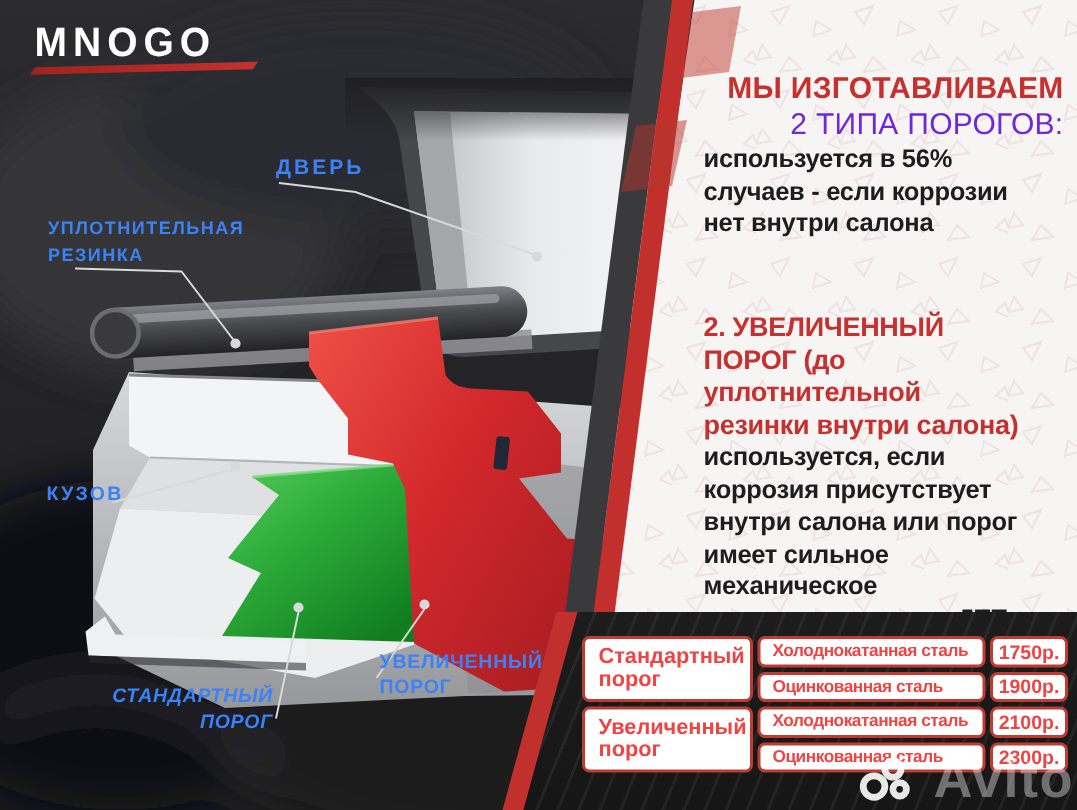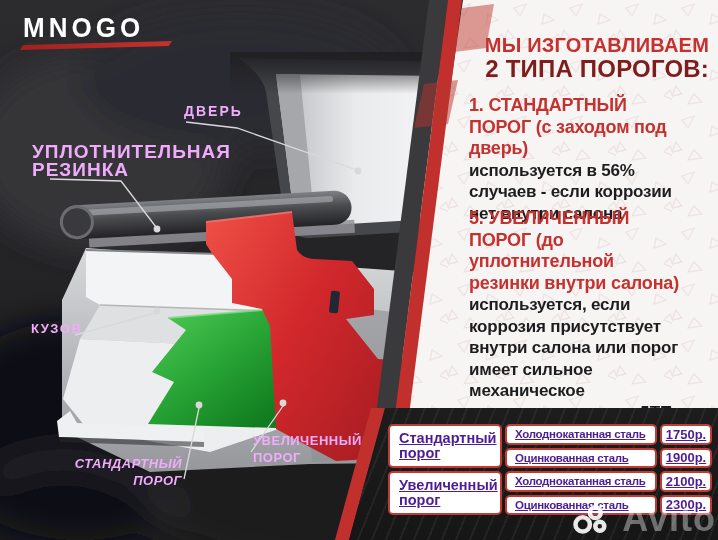--- a/index.html
+++ b/index.html
@@ -13,54 +13,54 @@
   #scene{left:0;top:0;z-index:0;}
 
   
   .logo{left:23px;top:16px;z-index:2;color:#fff;}
   .logo-l1{font-size:26px;font-weight:bold;letter-spacing:4px;line-height:24px;transform:scaleY(1.05);}
   .logo-l2{font-size:20px;font-weight:bold;letter-spacing:3px;line-height:20px;transform:scaleY(1.05);}
   .logo-bar{width:146px;height:5px;margin-top:3px;background:linear-gradient(90deg,#9e231f,#c5312e);
             transform:skewX(-35deg) rotate(-1.5deg);}
 
   
-  .dlabel{z-index:3;color:#f0abfc;font-weight:bold;text-transform:uppercase;}
+  .dlabel{z-index:3;color:#3b82f6;font-weight:bold;text-transform:uppercase;}
   .lbl-door{left:184px;top:103px;font-size:14px;letter-spacing:2px;}
-  .lbl-seal{left:32px;top:143px;font-size:19px;letter-spacing:1px;line-height:18px;}
+  .lbl-seal{left:32px;top:143px;font-size:12px;letter-spacing:1px;line-height:18px;}
   .lbl-body{left:31px;top:321px;font-size:13px;letter-spacing:1.5px;}
   .lbl-standard{left:60px;top:455px;width:122px;text-align:right;font-size:13px;letter-spacing:.5px;line-height:17px;font-style:italic;}
   .lbl-enlarged{left:253px;top:432px;font-size:13px;letter-spacing:.5px;line-height:17px;}
 
   
   .white-panel{left:0;top:0;width:718px;height:540px;z-index:2;background:#f7f5f4;
     clip-path:polygon(463px 0,718px 0,718px 540px,385px 540px);}
   .white-panel .pattern{position:absolute;inset:0;opacity:.75;}
-  .rp-heading{position:absolute;top:33px;right:9px;text-align:right;line-height:24px;}
+  .rp-heading{position:absolute;top:47px;right:9px;text-align:right;line-height:24px;}
   .rp-h1{font-size:20px;font-weight:bold;color:#c5312e;letter-spacing:.2px;}
-  .rp-h2{font-size:24px;font-weight:bold;color:#7f1d1d;letter-spacing:.2px;}
+  .rp-h2{font-size:20px;font-weight:normal;color:#6d28d9;letter-spacing:.2px;}
   .rp-item{position:absolute;left:469px;width:220px;}
   .rp-item1{top:95px;}
   .rp-item2{top:208px;}
   .rp-title{font-size:18px;font-weight:bold;color:#c5312e;line-height:21.5px;letter-spacing:-.2px;}
   .rp-body{font-size:17px;font-weight:bold;color:#1d1d1f;line-height:21.5px;letter-spacing:-.2px;}
 
   
   #stripes{left:0;top:0;z-index:3;pointer-events:none;}
 
   
   .black-panel{left:0;top:0;width:718px;height:540px;z-index:4;
     clip-path:polygon(385px 408px,718px 408px,718px 540px,349px 540px);
     background-image:
       repeating-linear-gradient(112deg, rgba(255,255,255,0.055) 0 2px, rgba(255,255,255,0) 2px 13px),
       linear-gradient(180deg,#191919,#262626 40%,#161616);}
 
   
   .price-table{left:388px;top:424px;z-index:5;display:grid;
     grid-template-columns:114px 152px 52px;grid-auto-rows:20.5px;gap:3px;}
-  .cell{background:#fff;border:2px solid #c23b32;border-radius:5px;display:flex;align-items:center;color:#4c1d95;text-decoration:underline;}
+  .cell{background:#fff;border:2px solid #c23b32;border-radius:5px;display:flex;align-items:center;color:#ef4444;}
   .cell.product{grid-column:1;padding-left:9px;font-size:14.5px;font-weight:bold;line-height:15px;}
   .cell.mat{grid-column:2;padding-left:8px;font-size:11.5px;font-weight:bold;letter-spacing:-.3px;}
   .cell.price{grid-column:3;justify-content:center;font-size:13px;font-weight:bold;}
 
   
   .watermark{right:2px;bottom:0;z-index:6;display:flex;align-items:center;gap:15px;
     color:rgba(255,255,255,0.38);font-size:36px;font-weight:bold;letter-spacing:1px;pointer-events:none;}
 </style>
 </head>
 <body>
@@ -211,25 +211,24 @@
           </g>
         </pattern>
       </defs>
       <rect width="718" height="540" fill="url(#tripat)"></rect>
     </svg>
     <div class="rp-heading">
       <div class="rp-h1">МЫ ИЗГОТАВЛИВАЕМ</div>
       <div class="rp-h2">2 ТИПА ПОРОГОВ:</div>
     </div>
     <div class="rp-item rp-item1">
-      <div class="rp-title">1. СТАНДАРТНЫЙ ПОРОГ (с заходом под дверь)</div>
       <div class="rp-body">используется в 56% случаев - если коррозии нет внутри салона</div>
     </div>
     <div class="rp-item rp-item2">
-      <div class="rp-title">5. УВЕЛИЧЕННЫЙ ПОРОГ (до уплотнительной резинки внутри салона)</div>
+      <div class="rp-title">2. УВЕЛИЧЕННЫЙ ПОРОГ (до уплотнительной резинки внутри салона)</div>
       <div class="rp-body">используется, если коррозия присутствует внутри салона или порог имеет сильное механическое повреждение после ДТП</div>
     </div>
   </div>
 
   <svg id="stripes" class="abs" width="718" height="540" viewBox="0 0 718 540">
     <polygon points="429,0 448,0 379,540 360,540" fill="#3a3a3d"></polygon>
     <polygon points="448,0 462,0 393,540 379,540" fill="#c2302d"></polygon>
     <polygon points="371,408 385,408 349,540 335,540" fill="#c2302d"></polygon>
     <polygon points="462,8 494,4 486,48 454,52" fill="#c0392f" opacity="0.5"></polygon>
     <polygon points="424,84 458,80 448,124 414,128" fill="#b5342c" opacity="0.5"></polygon>

